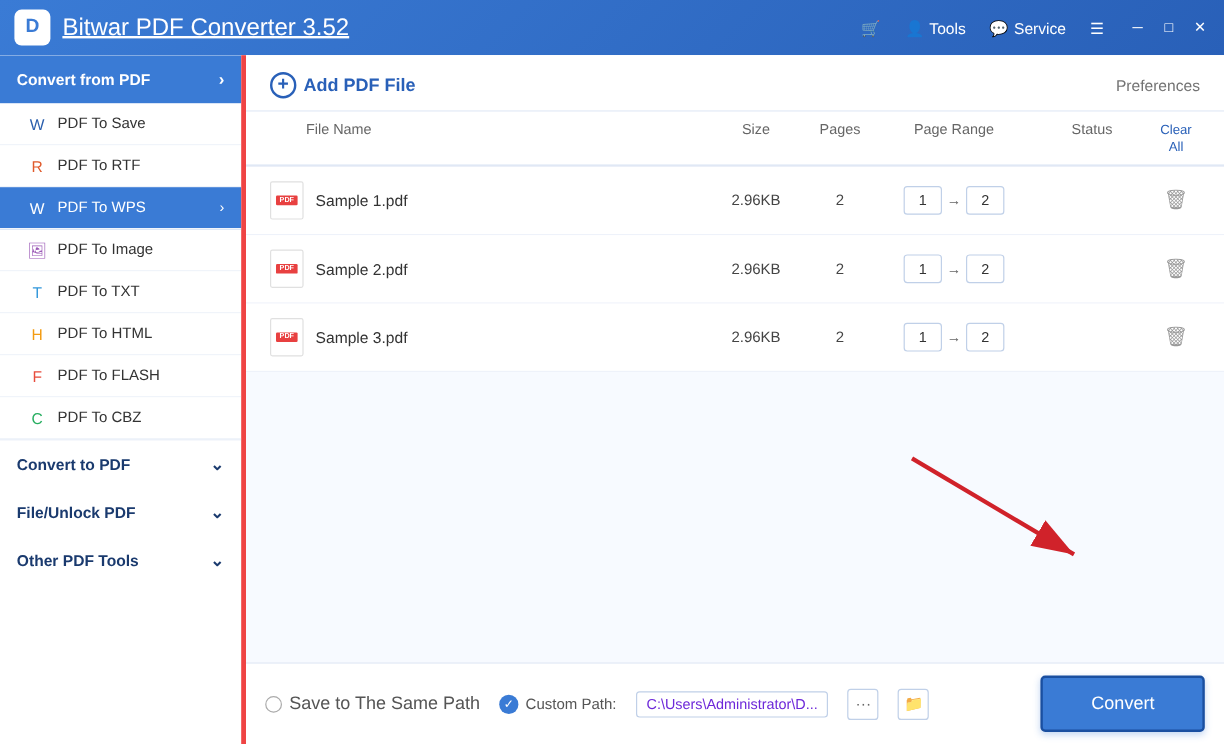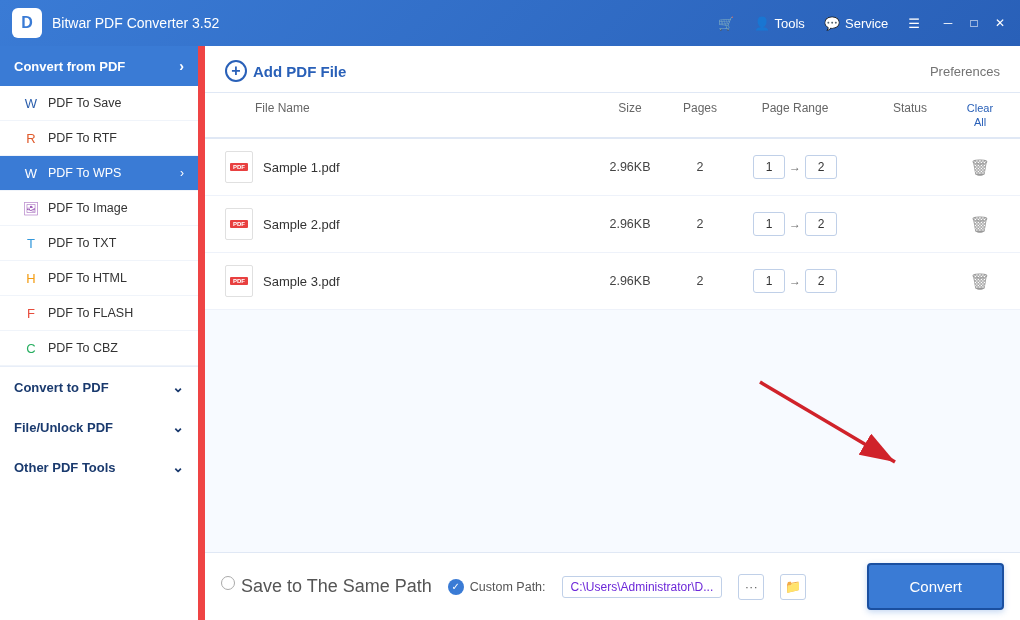--- a/index.html
+++ b/index.html
@@ -15,34 +15,34 @@
       color: white;
     }
     .titlebar-logo {
       width: 30px; height: 30px;
       background: white;
       border-radius: 6px;
       display: flex; align-items: center; justify-content: center;
       margin-right: 10px;
       font-weight: bold; color: #3a7bd5; font-size: 16px;
     }
-    .titlebar-title { font-size: 14px; font-weight: 500; flex: 1; }
+    .titlebar-title { font-size: 20px; font-weight: 500; flex: 1; text-decoration: underline; }
     .titlebar-nav { display: flex; align-items: center; gap: 20px; margin-right: 20px; }
     .titlebar-nav-item { font-size: 13px; cursor: pointer; display: flex; align-items: center; gap: 4px; }
     .titlebar-controls { display: flex; gap: 10px; }
     .titlebar-ctrl { width: 16px; height: 16px; display: flex; align-items: center; justify-content: center; cursor: pointer; font-size: 12px; }
 
     
     .app-body { display: flex; height: calc(620px - 46px); }
 
     
     .sidebar {
       width: 205px;
       background: white;
-      border-right: 7px solid #ef4444;
+      border-right: 4px solid #ef4444;
       display: flex;
       flex-direction: column;
       overflow-y: auto;
     }
     .sidebar-section-header {
       display: flex; align-items: center; justify-content: space-between;
       padding: 12px 14px;
       font-size: 13px; font-weight: 600;
       color: #1a3a6e;
       cursor: pointer;
@@ -163,21 +163,21 @@
     .status-cell { text-align: center; font-size: 12px; color: #666; }
 
     
     .bottom-bar {
       display: flex; align-items: center;
       padding: 10px 16px;
       background: white;
       border-top: 1px solid #e0e8f5;
       gap: 16px;
     }
-    .radio-option { display: flex; gap: 6px; font-size: 18px; color: #555; cursor: pointer; }
+    .radio-option { display: flex; align-items: center; gap: 6px; font-size: 15px; color: #555; cursor: pointer; }
     .radio-circle {
       width: 14px; height: 14px;
       border: 1.5px solid #aaa;
       border-radius: 50%;
     }
     .custom-path-label { font-size: 12.5px; color: #555; display: flex; align-items: center; gap: 6px; }
     .check-circle {
       width: 16px; height: 16px;
       background: #3a7bd5;
       border-radius: 50%;

